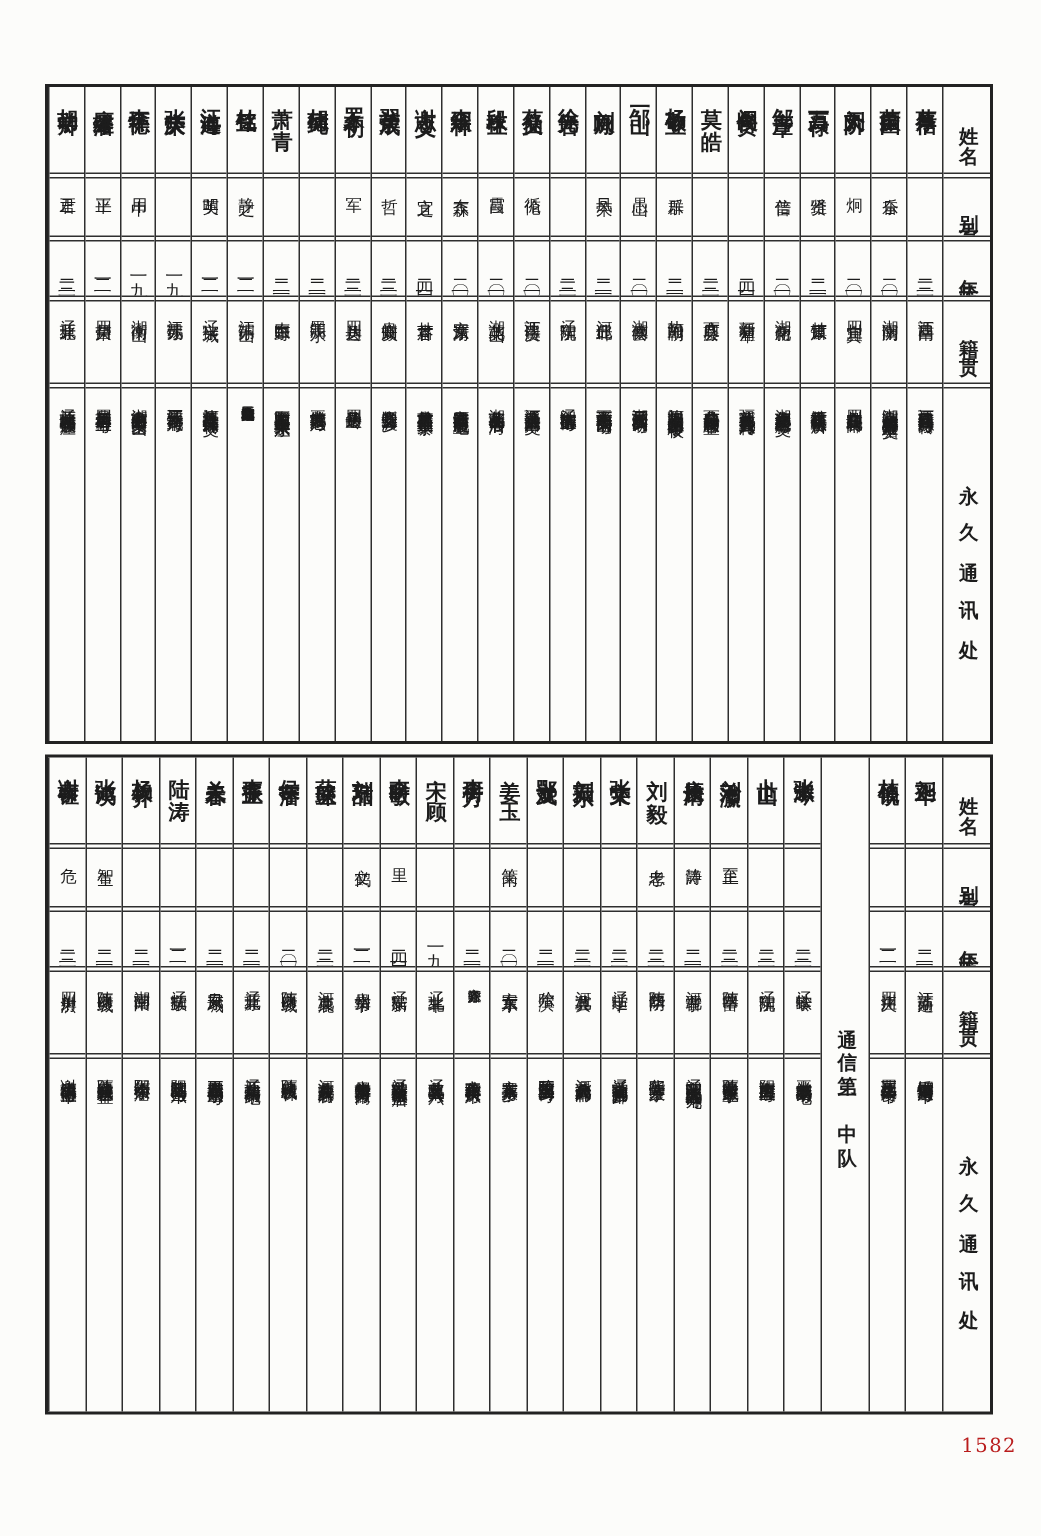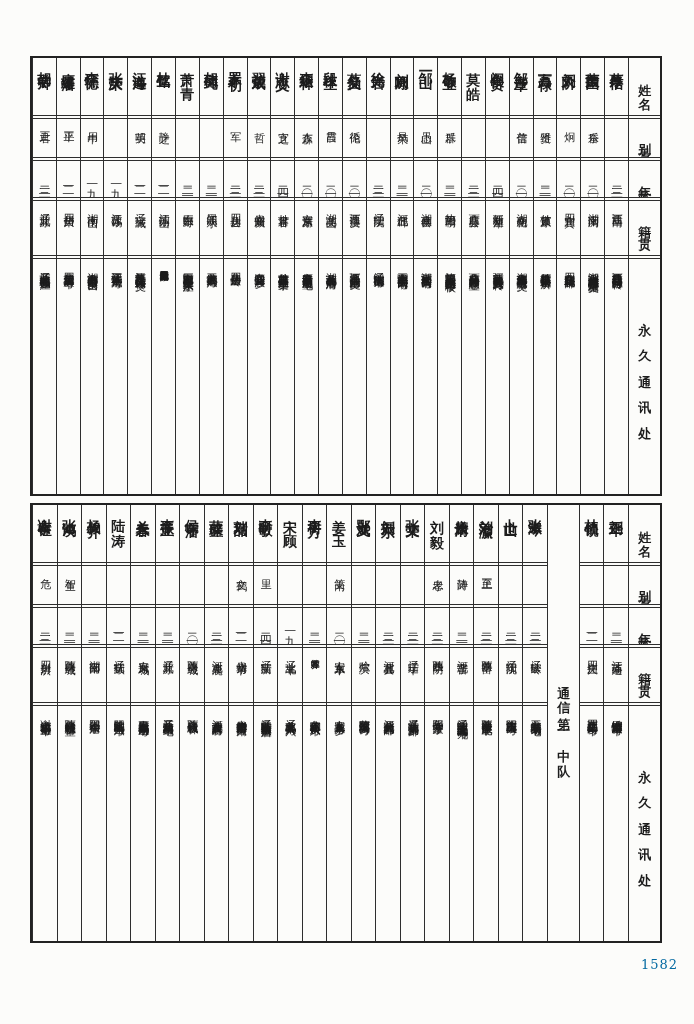--- a/index.html
+++ b/index.html
@@ -50,21 +50,21 @@
   .header-col .vt{font-weight:bold;font-size:13px;}
   .header-col .c-name .vt{letter-spacing:13px;}
   .header-col .c-alias .vt{letter-spacing:5px;}
   .header-col .c-age .vt{letter-spacing:3px;}
   .header-col .c-native .vt{letter-spacing:12px;}
   .header-col .c-addr .vt{letter-spacing:26px;}
   .divider-cell{height:100%;width:100%;display:flex;align-items:center;justify-content:center;}
   .divider-cell .vt{font-size:13px;font-weight:bold;letter-spacing:16px;}
   .page-num{
     position:absolute;right:16px;bottom:52px;
-    font-size:13px;letter-spacing:1px;color:#0369a1;
+    font-size:13px;letter-spacing:1px;color:#b91c1c;
     font-family:"DejaVu Serif", serif;
   }
 </style>
 </head>
 <body>
 
 <div class="page">
   <div class="tables">
 
     <div class="table" id="table-0">

